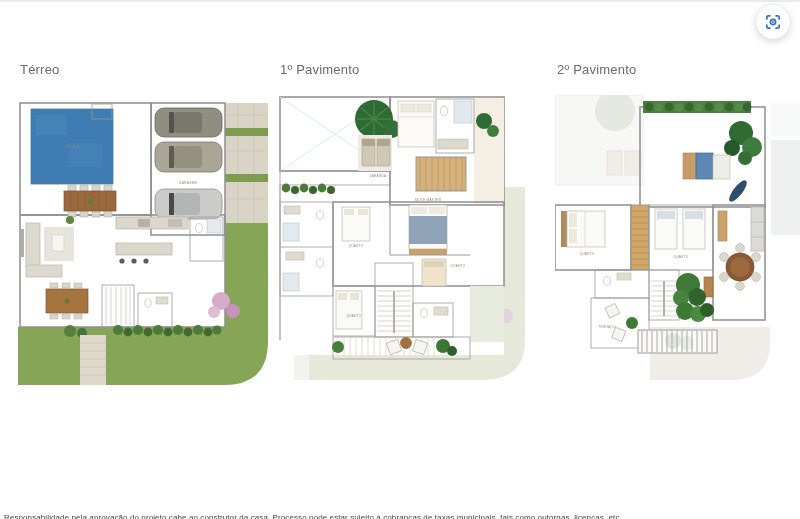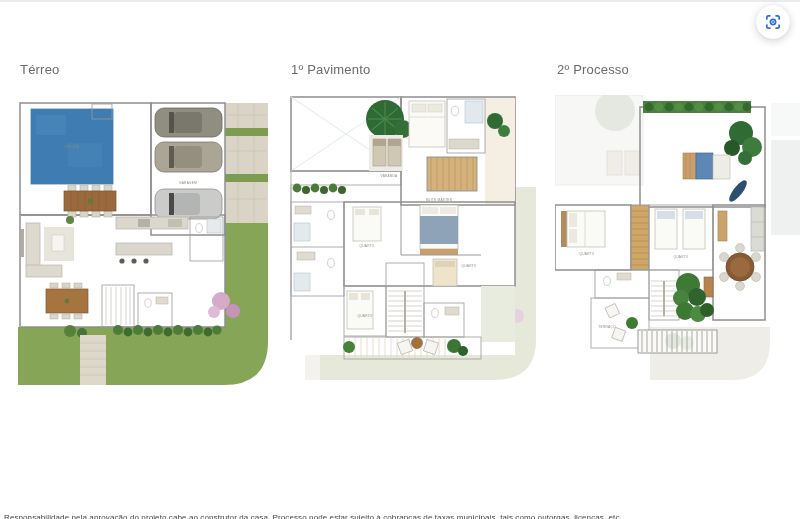--- a/index.html
+++ b/index.html
@@ -14,21 +14,21 @@
     background:#ffffff;box-shadow:0 2px 8px rgba(0,0,0,.18), 0 0 1px rgba(0,0,0,.12);
     display:flex;align-items:center;justify-content:center;cursor:pointer;border:none;
   }
   .plan{position:absolute;top:62px;}
   .plan h2{
     margin:0 0 0 2px;font-size:13px;font-weight:400;color:#6b6b6b;letter-spacing:.2px;
     height:16px;line-height:16px;
   }
   .plan svg{display:block;margin-top:17px;}
   .plan-terreo{left:18px;width:250px;}
-  .plan-pav1{left:289px;width:247px;}
+  .plan-pav1{left:278px;width:247px;}
   .plan-pav2{left:555px;width:215px;}
   .ghost-block{position:absolute;left:771px;top:140px;width:29px;height:95px;background:#eff0f0;}
   .ghost-block2{position:absolute;left:771px;top:103px;width:29px;height:33px;background:#f7f8f8;}
   .footer{
     position:absolute;left:4px;top:501px;width:760px;
     font-size:8px;color:#424242;letter-spacing:.1px;margin-top:12px;
   }
   .room-label{font-size:3.2px;fill:#8d897e;letter-spacing:.25px;}
   .wall{fill:none;stroke:#8f8f8f;stroke-width:1.5;}
   .wall-thin{fill:none;stroke:#9a9a9a;stroke-width:.8;}
@@ -391,21 +391,21 @@
       <circle cx="128" cy="248" r="5.5" fill="#a4713d" stroke="#84572f" stroke-width=".6"></circle>
       <circle cx="165" cy="251" r="7" fill="#3c7634"></circle>
         <circle cx="174" cy="256" r="5" fill="#2f6030"></circle>
       <circle cx="60" cy="252" r="6" fill="#46813c"></circle>
     </g>
     <line x1="2" y1="90" x2="2" y2="245" stroke="#a8a8a8" stroke-width="1.4"></line>
   </svg>
 </figure>
 
 <figure class="plan plan-pav2" style="margin:0">
-  <h2>2º Processo</h2>
+  <h2>2º Pavimento</h2>
   <svg width="215" height="285" viewBox="0 0 215 285">
 
     <g opacity="1">
       <rect x="0" y="0" width="88" height="90" fill="#f7f7f5" stroke="#ececea" stroke-width="1"></rect>
       <circle cx="60" cy="16" r="20" fill="#e4e8e0"></circle>
       <rect x="52" y="56" width="15" height="24" fill="#f0ede6" stroke="#e2ded6" stroke-width=".8"></rect>
       <rect x="70" y="56" width="15" height="24" fill="#f0ede6" stroke="#e2ded6" stroke-width=".8"></rect>
     </g>
 
     <path d="M95,232 H215 V247 Q215,285 177,285 H95 Z" fill="#efede7"></path>

